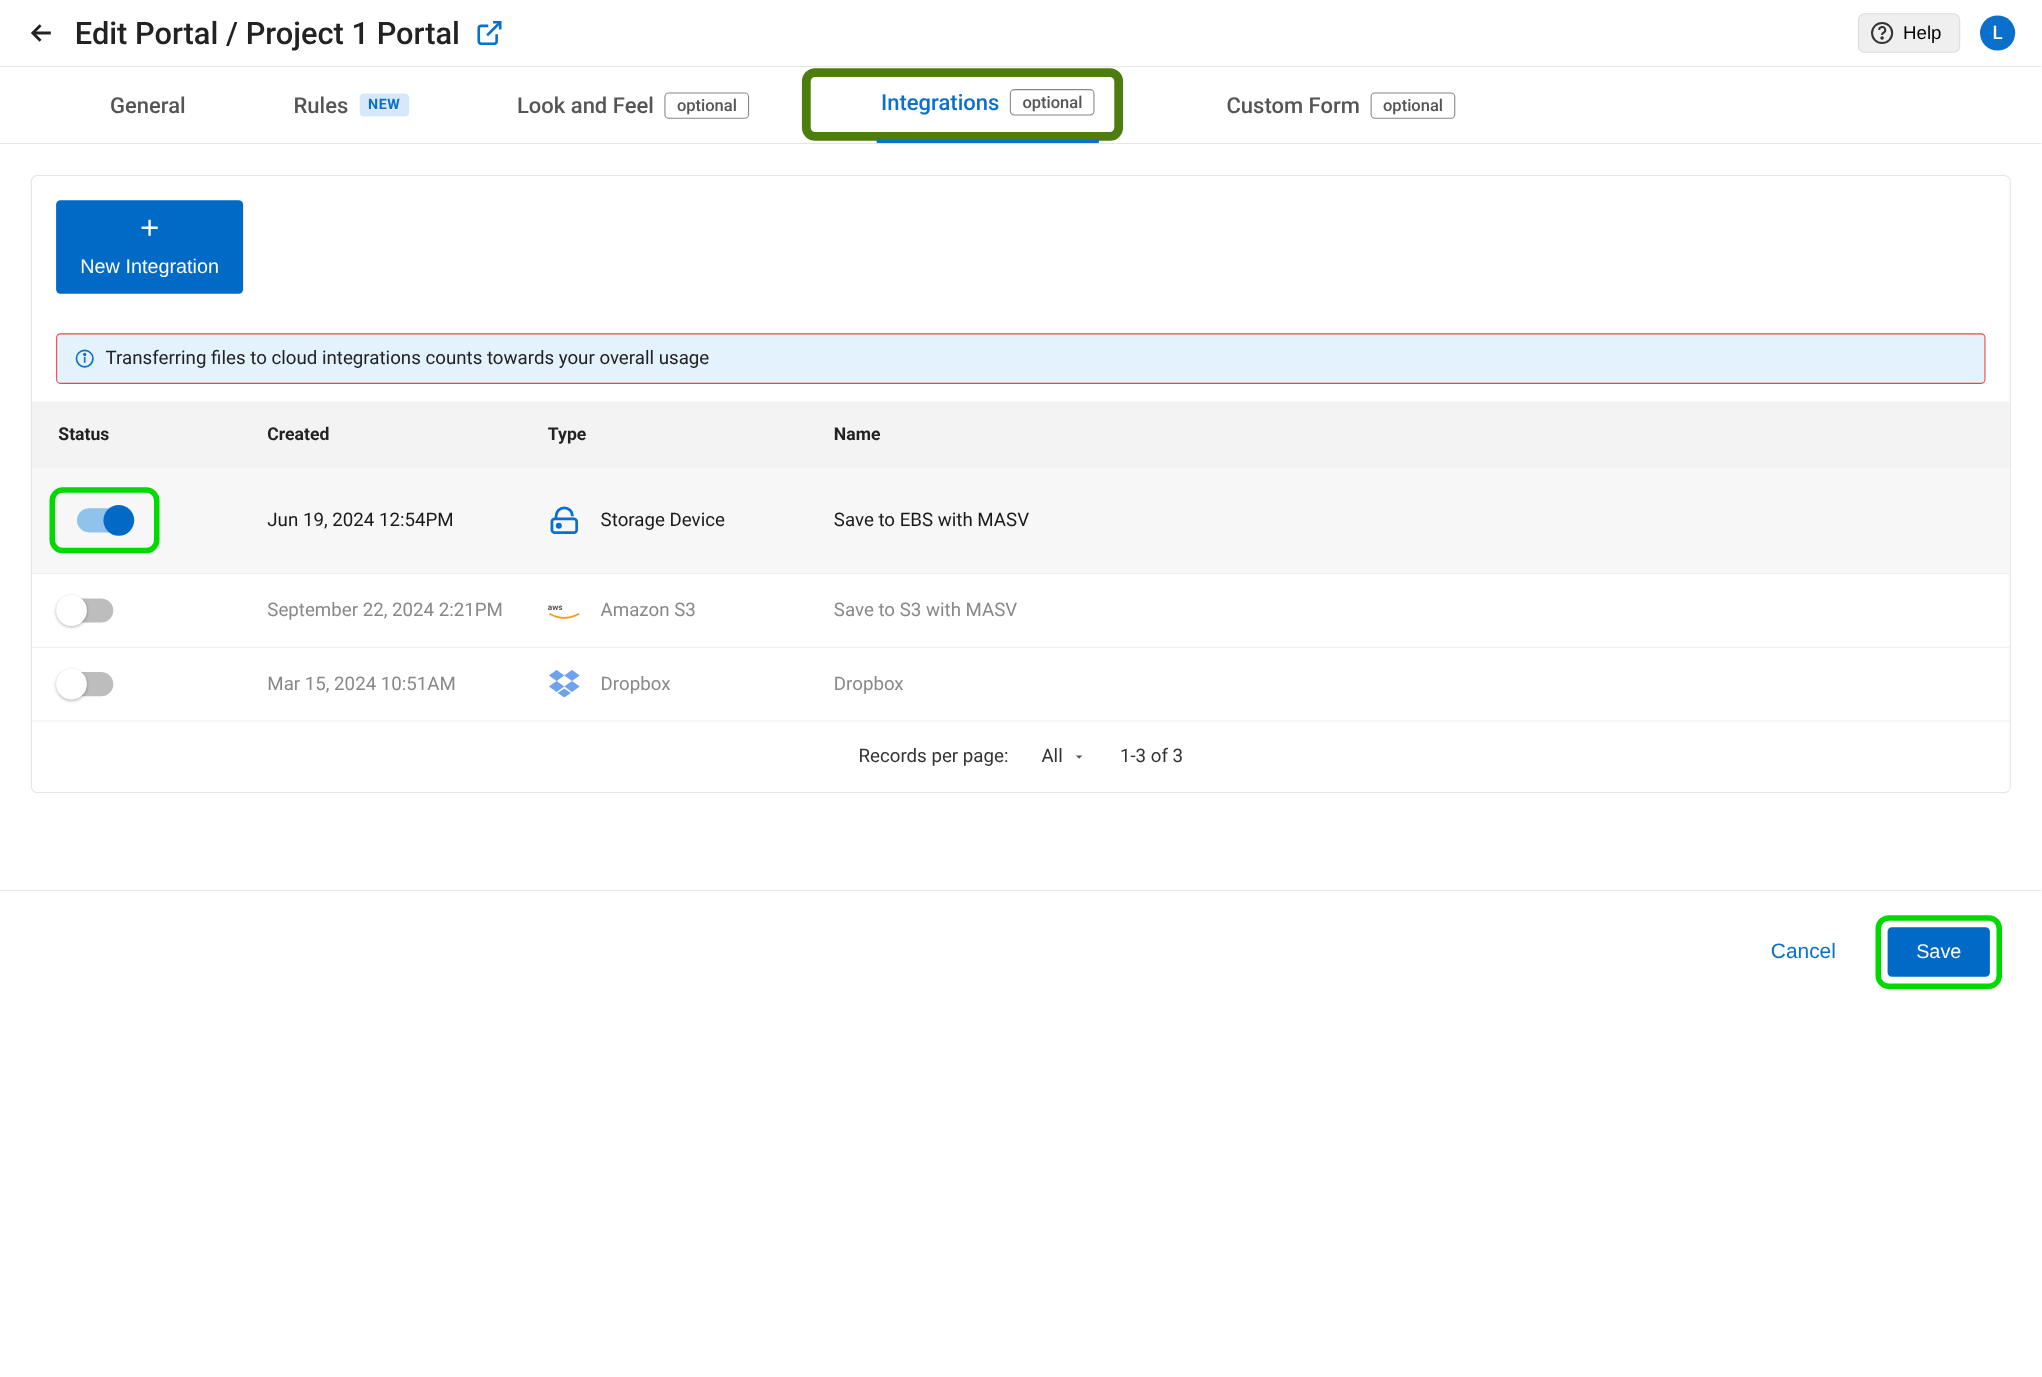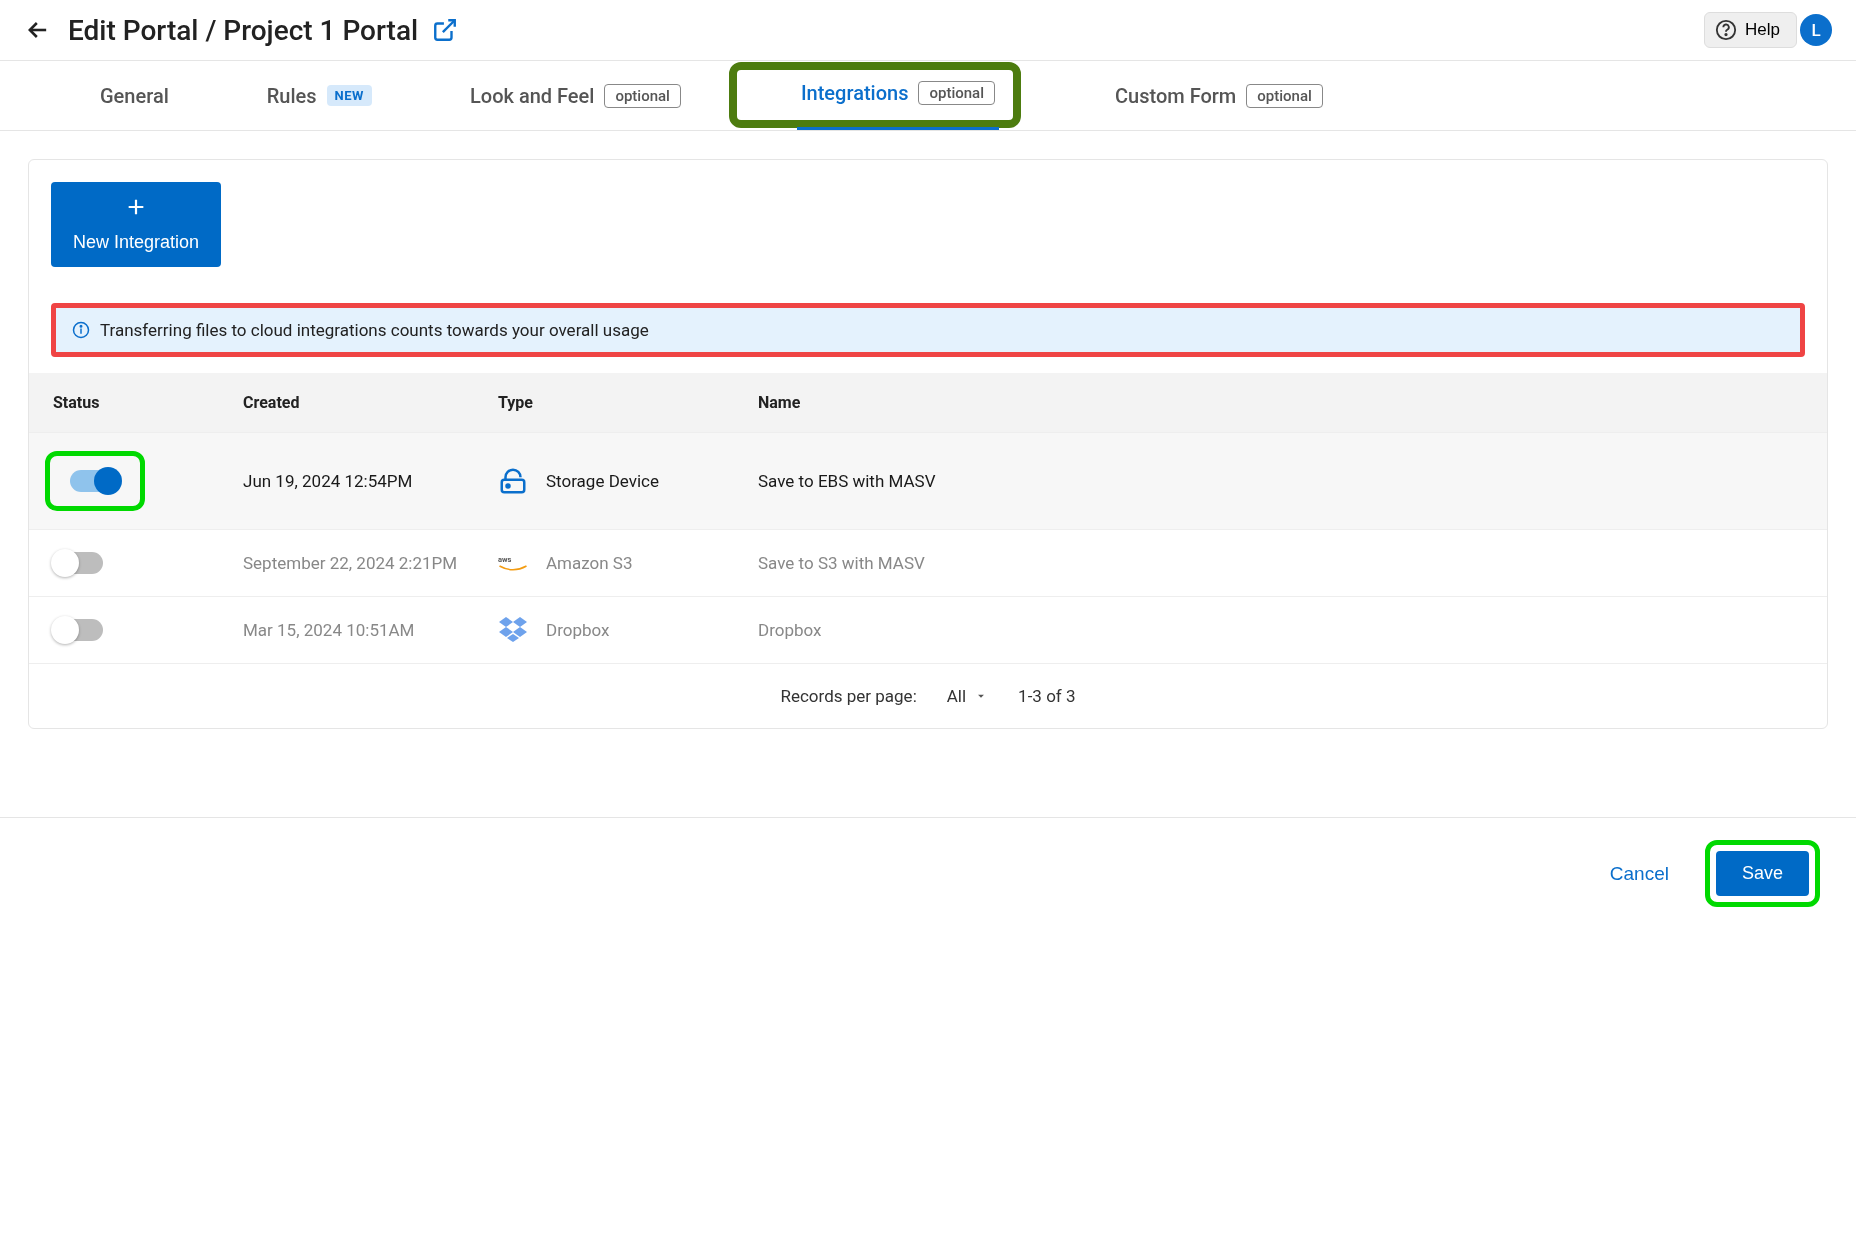--- a/index.html
+++ b/index.html
@@ -30,21 +30,21 @@
       gap: 14px;
     }
     .open-link-icon {
       color: #0b6fcc;
       cursor: pointer;
       display:flex;
     }
     .header-right {
       display: flex;
       align-items: center;
-      gap: 3px;
+      gap: 18px;
     }
     .help-btn {
       display: flex;
       align-items: center;
       gap: 8px;
       background: #efefef;
       border: 1px solid #ddd;
       border-radius: 6px;
       padding: 6px 16px 6px 10px;
       font-size: 17px;
@@ -134,21 +134,21 @@
       font-size: 18px;
       font-weight: 500;
       border: none;
       padding: 14px 22px;
       border-radius: 4px;
       cursor: pointer;
       flex-direction: column;
     }
     .info-banner {
       margin: 14px 22px 0 22px;
-      border: 5px solid #ef4444;
+      border: 1px solid #ef4444;
       background: #e4f2fd;
       border-radius: 4px;
       padding: 12px 16px;
       display: flex;
       align-items: center;
       gap: 10px;
       font-size: 17px;
       color: #222;
     }
     .info-banner svg { flex-shrink: 0; }

